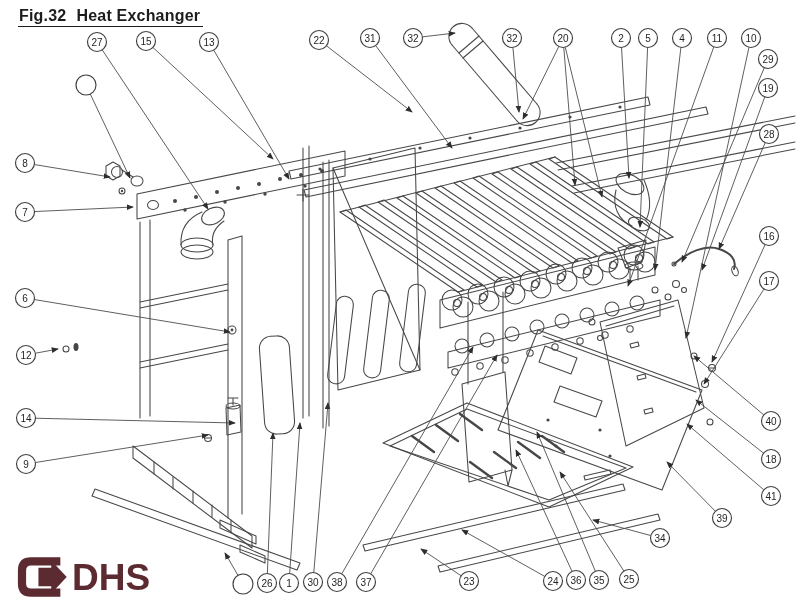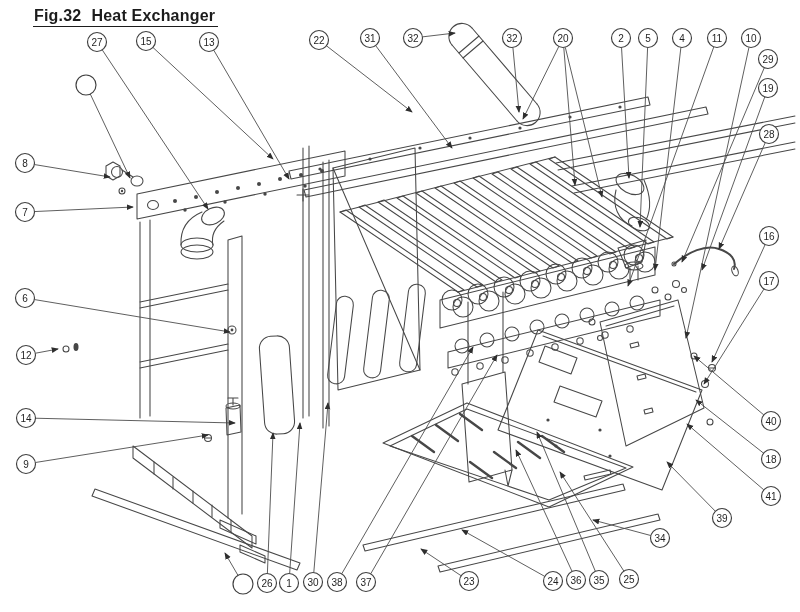--- a/index.html
+++ b/index.html
@@ -1,18 +1,18 @@
 <!DOCTYPE html>
 <html><head>
 <meta charset="utf-8">
 <style>
   html,body{margin:0;padding:0;background:#ffffff;}
   .page{position:relative;width:800px;height:612px;background:#fff;overflow:hidden;
         font-family:"Liberation Sans",sans-serif;--line:#474747;}
-  .fig-title{position:absolute;left:33px;top:7px;font-size:16px;font-weight:bold;color:#1c1c1c;
+  .fig-title{position:absolute;left:18px;top:7px;font-size:16px;font-weight:bold;color:#1c1c1c;
              border-bottom:1.6px solid #1c1c1c;padding:0 3px 1px 1px;letter-spacing:.2px;}
   .fig-title .gap{display:inline-block;width:10px;}
   svg.diagram{position:absolute;left:0;top:0;}
   .art{stroke:var(--line);fill:none;stroke-width:1.05;stroke-linejoin:round;stroke-linecap:round;}
   .art .fill{fill:var(--line);stroke:none;}
   .art .thick{stroke-width:2.4;}
   .leader{stroke:#4d4d4d;stroke-width:.9;fill:none;}
   .balloon{fill:#fff;stroke:#3f3f3f;stroke-width:1.15;}
   .balloon-num{font:10px "Liberation Sans",sans-serif;fill:#1f1f1f;text-anchor:middle;}
   .logo{position:absolute;left:16px;top:556px;display:flex;align-items:center;color:#5c2a31;}
@@ -476,14 +476,21 @@
           <text x="599" y="583.5" class="balloon-num">35</text>
         </g>
         <line x1="623.8514944101458" y1="571.0160855345739" x2="560" y2="472" class="leader" marker-end="url(#arrow)"></line>
         <g>
           <circle cx="629" cy="579" r="9.5" class="balloon"></circle>
           <text x="629" y="582.5" class="balloon-num">25</text>
         </g>
       </g>
   </svg>
 
+  <div class="logo" style="color: rgb(92, 42, 49);">
+    <svg width="54" height="42" viewBox="0 0 58 46">
+      <path d="M48,6 H16 Q6,6 6,16 V30 Q6,40 16,40 H48" stroke="currentColor" stroke-width="9" fill="none"></path>
+      <polygon points="24,13 38,13 38,5 55,23 38,41 38,33 24,33" fill="currentColor"></polygon>
+    </svg>
+    <span class="logo-text">DHS</span>
+  </div>
 
 </div>
 
 </body></html>

